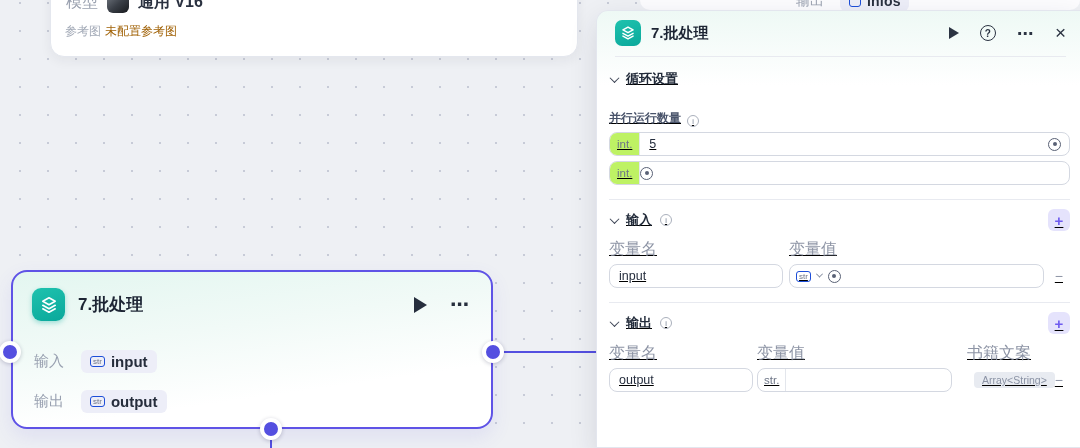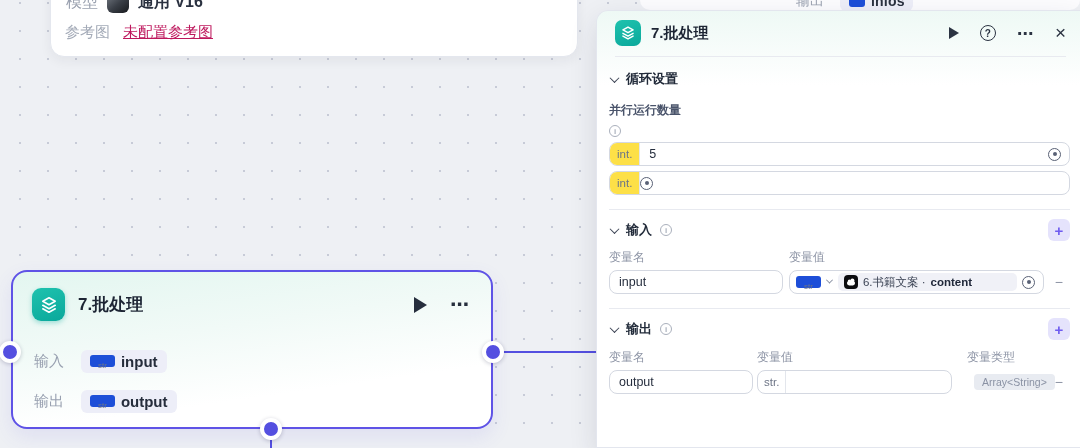--- a/index.html
+++ b/index.html
@@ -13,29 +13,29 @@
   }
   
   .model-card { position:absolute; left:50px; top:-40px; width:528px; height:97px;
     background:#fff; border:1px solid #e4e7ee; border-radius:14px;
     box-shadow:0 4px 12px rgba(28,36,56,.06); }
   .mc-row1 { position:absolute; left:15px; top:30px; display:flex; align-items:center; gap:9px; font-size:16px; }
   .mc-label { color:#9aa1af; }
   .mc-avatar { width:22px; height:22px; border-radius:6px;
     background:linear-gradient(140deg,#7d838c 0%,#3a3f47 55%,#17191d 100%); }
   .mc-value { color:#2a3140; font-weight:700; }
-  .mc-row2 { position:absolute; left:14px; top:62px; display:flex; gap:13px; font-size:15px; }
-  .mc-l2 { color:#a3aab7; } .mc-v2 { color:#be185d;text-decoration:underline; }
+  .mc-row2 { position:absolute; left:14px; top:62px; display:flex; gap:4px; font-size:12px; }
+  .mc-l2 { color:#a3aab7; } .mc-v2 { color:#a16207; }
   
   .strip { position:absolute; left:640px; top:-24px; width:440px; height:34px;
     background:#fcfcfe; border-radius:10px; }
   .strip-inner { position:absolute; left:156px; top:15px; display:flex; gap:16px; align-items:center; font-size:14px; }
   .strip-label { color:#9aa1b0; }
   .strip-pill { display:flex; align-items:center; gap:6px; background:#edeef8; border-radius:6px; padding:2px 9px; color:#2a3140; font-weight:700; }
-  .badge-sm { display:inline-block; min-width:12px; height:11px; border:6px solid #1d4ed8; border-radius:3px;
+  .badge-sm { display:inline-block; min-width:12px; height:11px; border:1px solid #1d4ed8; border-radius:3px;
     font-size:8px; line-height:10px; color:#6d7586; text-align:center; padding:0 2px; font-weight:400; }
   
   .wire { position:absolute; background:#544fe0; z-index:5; }
   .port { position:absolute; width:22px; height:22px; border-radius:50%; background:#544fe0;
     border:4px solid #fff; box-shadow:0 1px 4px rgba(20,20,60,.22); z-index:6; }
   
   .node { position:absolute; left:11px; top:270px; width:482px; height:159px; z-index:4;
     border:2px solid #5f53e6; border-radius:16px;
     background:linear-gradient(172deg,#e3f6f0 0%,#f1faf7 38%,#ffffff 72%);
     box-shadow:0 8px 20px rgba(84,79,224,.10); }
@@ -64,43 +64,43 @@
   .p-title { font-size:15px; font-weight:700; color:#1d2534; }
   .p-controls { margin-left:auto; display:flex; align-items:center; gap:21px; color:#2b3342; }
   .p-play { width:0; height:0; border-left:10px solid #2b3342; border-top:6px solid transparent; border-bottom:6px solid transparent; }
   .circle-q { width:16px; height:16px; border:1.5px solid #2b3342; border-radius:50%;
     font-size:10px; font-weight:700; display:flex; align-items:center; justify-content:center; }
   .p-more { font-size:16px; font-weight:700; letter-spacing:1px; }
   .p-close { font-size:19px; line-height:16px; }
   .p-desc { margin:7px 2px 0; font-size:12px; color:#717b8d; }
   .divider { height:1px; background:#e8eaf0; }
   .d1 { margin-top:9px; } .d2 { margin-top:14px; }
-  .p-body { padding:0 10px 9px 12px; }
+  .p-body { padding:0 10px 9px 12px;text-decoration:underline; }
   .sec-head { display:flex; align-items:center; gap:8px; margin-top:13px; font-size:13px; font-weight:700; color:#222b3a; }
   .sec-head.tall { margin-top:9px; }
   .chev { width:7px; height:7px; border-right:1.6px solid #3c4354; border-bottom:1.6px solid #3c4354;
     transform:rotate(45deg) translate(-1px,-1px); margin-left:2px; }
   .chev.small { width:5px; height:5px; border-color:#858da0; margin:0 1px 2px 1px; }
   .icon-info { width:12px; height:12px; border:1px solid #aab0bc; border-radius:50%;
     color:#aab0bc; font-size:8px; display:inline-flex; align-items:center; justify-content:center; }
   .icon-info::after { content:"i"; }
   .plus-btn { margin-left:auto; width:22px; height:22px; border-radius:6px; background:#e5e3fc;
     color:#6f5cf0; font-size:15px; font-weight:700; display:flex; align-items:center; justify-content:center; }
-  .field-label { margin-top:14px; display:flex; align-items:flex-start; gap:6px; font-size:12px; font-weight:600; color:#49536a;flex-direction:column; }
+  .field-label { margin-top:22px; display:flex; align-items:flex-end; gap:6px; font-size:12px; font-weight:600; color:#49536a; }
   .tinput { margin-top:5px; height:24px; border:1px solid #d4d8e1; border-radius:8px;
     background:#fff; display:flex; align-items:center; overflow:hidden; }
   .tprefix { align-self:stretch; display:flex; align-items:center; padding:0 7px;
-    font-size:11.5px; color:#6e7687; border-right:1px solid #e3e6ec; background:#fde047; }
+    font-size:11.5px; color:#6e7687; border-right:1px solid #e3e6ec; background:#bef264; }
   .tvalue { flex:1; border:none; outline:none; padding:0 9px; font-size:12.5px; color:#262e3e;
     font-family:inherit; background:transparent; min-width:0; }
   .icon-locate { position:relative; width:13px; height:13px; border:1.3px solid #596175; border-radius:50%;
     flex:none; margin-right:8px; }
   .icon-locate::after { content:""; position:absolute; left:50%; top:50%; width:4px; height:4px;
     margin:-2px 0 0 -2px; border-radius:50%; background:#596175; }
-  .cols { display:flex; margin-top:8px; font-size:12px; color:#8d94a5; }
+  .cols { display:flex; margin-top:8px; font-size:16px; color:#8d94a5; }
   .vrow { display:flex; align-items:center; margin-top:4px; }
   .name-input { height:24px; border:1px solid #d4d8e1; border-radius:8px; padding:0 9px;
     font-size:12.5px; color:#262e3e; font-family:inherit; outline:none; background:#fff; }
   .combo { height:24px; border:1px solid #d4d8e1; border-radius:8px; background:#fff;
     display:flex; align-items:center; gap:5px; padding:0 5px 0 6px; overflow:hidden; }
   .ref-pill { flex:1; display:flex; align-items:center; gap:5px; background:#f0f1f7;
     border-radius:5px; height:18px; padding:0 6px; font-size:11.5px; color:#3c4455; white-space:nowrap; overflow:hidden; }
   .ref-bold { font-weight:700; color:#20283a; }
   .app-icon { width:14px; height:14px; border-radius:4px; background:#0c0d10; flex:none;
     display:flex; align-items:center; justify-content:center; }
@@ -227,47 +227,36 @@
       </div>
       <div class="cols">
         <span style="width:180px;">变量名</span>
         <span>变量值</span>
       </div>
       <div class="vrow">
         <input class="name-input" style="width: 174px; margin-right: 6px;" value="input">
         <span class="combo" style="width:255px;">
           <span class="badge-sm">str</span>
           <span class="chev small"></span>
-          <span class="ref-pill">
-            <span class="app-icon">
-              <svg width="10" height="8" viewBox="0 0 10 8">
-                  <ellipse cx="5" cy="5" rx="4" ry="2.6" fill="#fff"></ellipse>
-                  <circle cx="3.4" cy="3" r="1.6" fill="#fff"></circle>
-                  <circle cx="6.4" cy="2.6" r="2" fill="#fff"></circle>
-                </svg>
-            </span>
-            <span>6.书籍文案 ·</span>
-            <span class="ref-bold">content</span>
-          </span>
           <span class="icon-locate" style="margin-right:3px;"></span>
         </span>
         <span class="minus">−</span>
       </div>
       <div class="divider d2"></div>
 
       <div class="sec-head tall">
         <span class="chev"></span>
         <span>输出</span>
         <span class="icon-info"></span>
         <span class="plus-btn">+</span>
       </div>
       <div class="cols" style="margin-top:9px;">
         <span style="width:148px;">变量名</span>
         <span style="width:210px;">变量值</span>
-        <span>变量类型</span>
+        <span>书籍文案</span>
       </div>
       <div class="vrow">
         <input class="name-input" style="width: 144px; margin-right: 4px;" value="output">
         <span class="combo" style="width:204px; padding-left:0;">
           <span class="combo-prefix">str.</span>
         </span>
         <span class="type-badge">Array&lt;String&gt;</span>
         <span class="minus">−</span>
       </div>
     </div>

